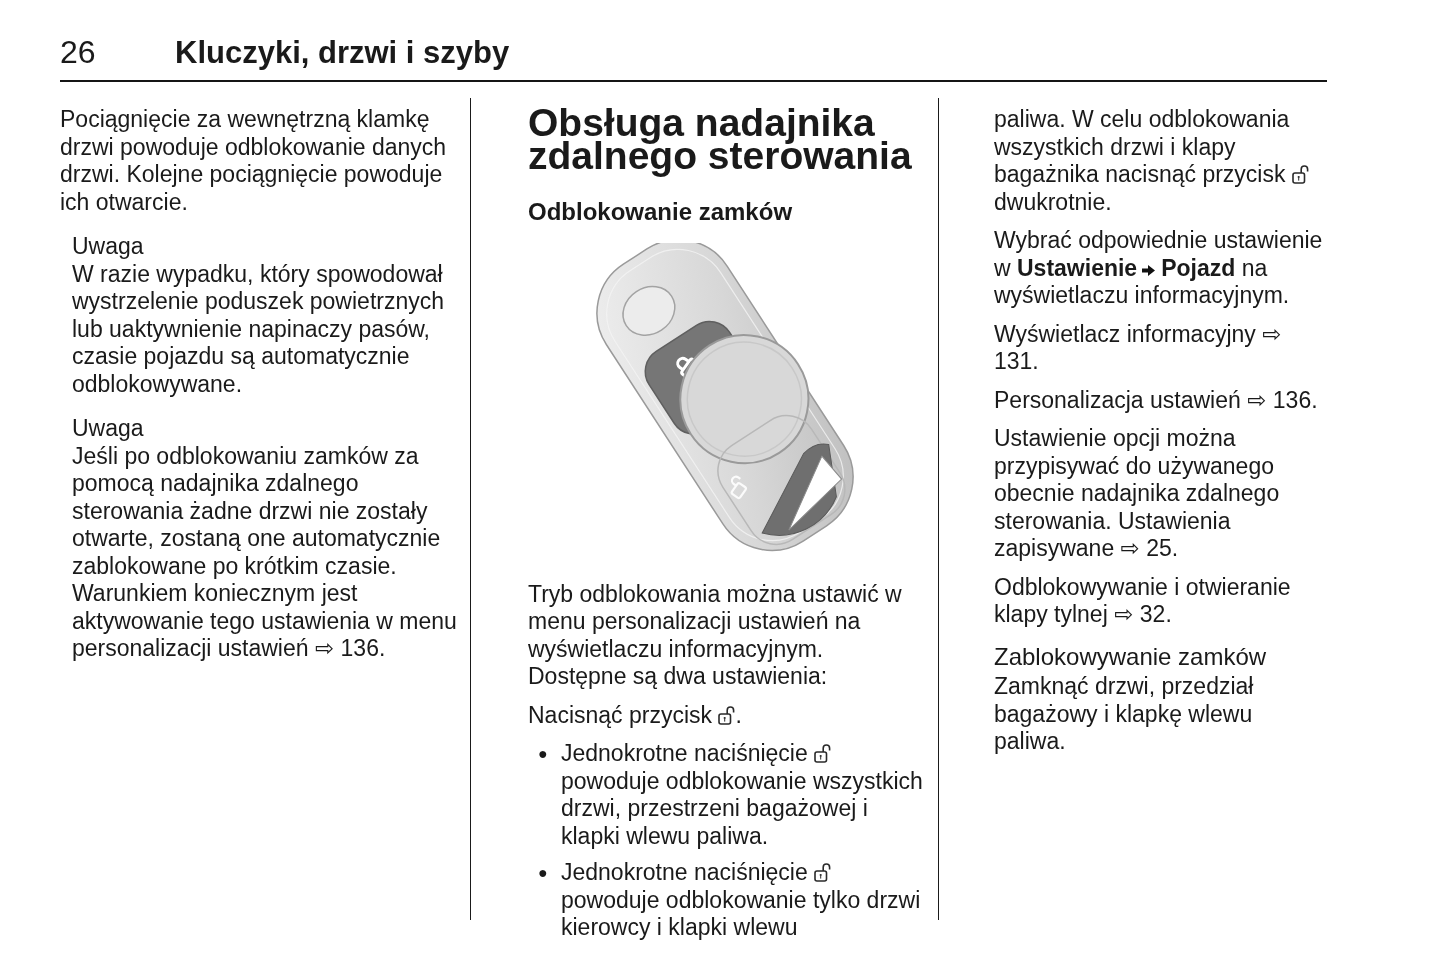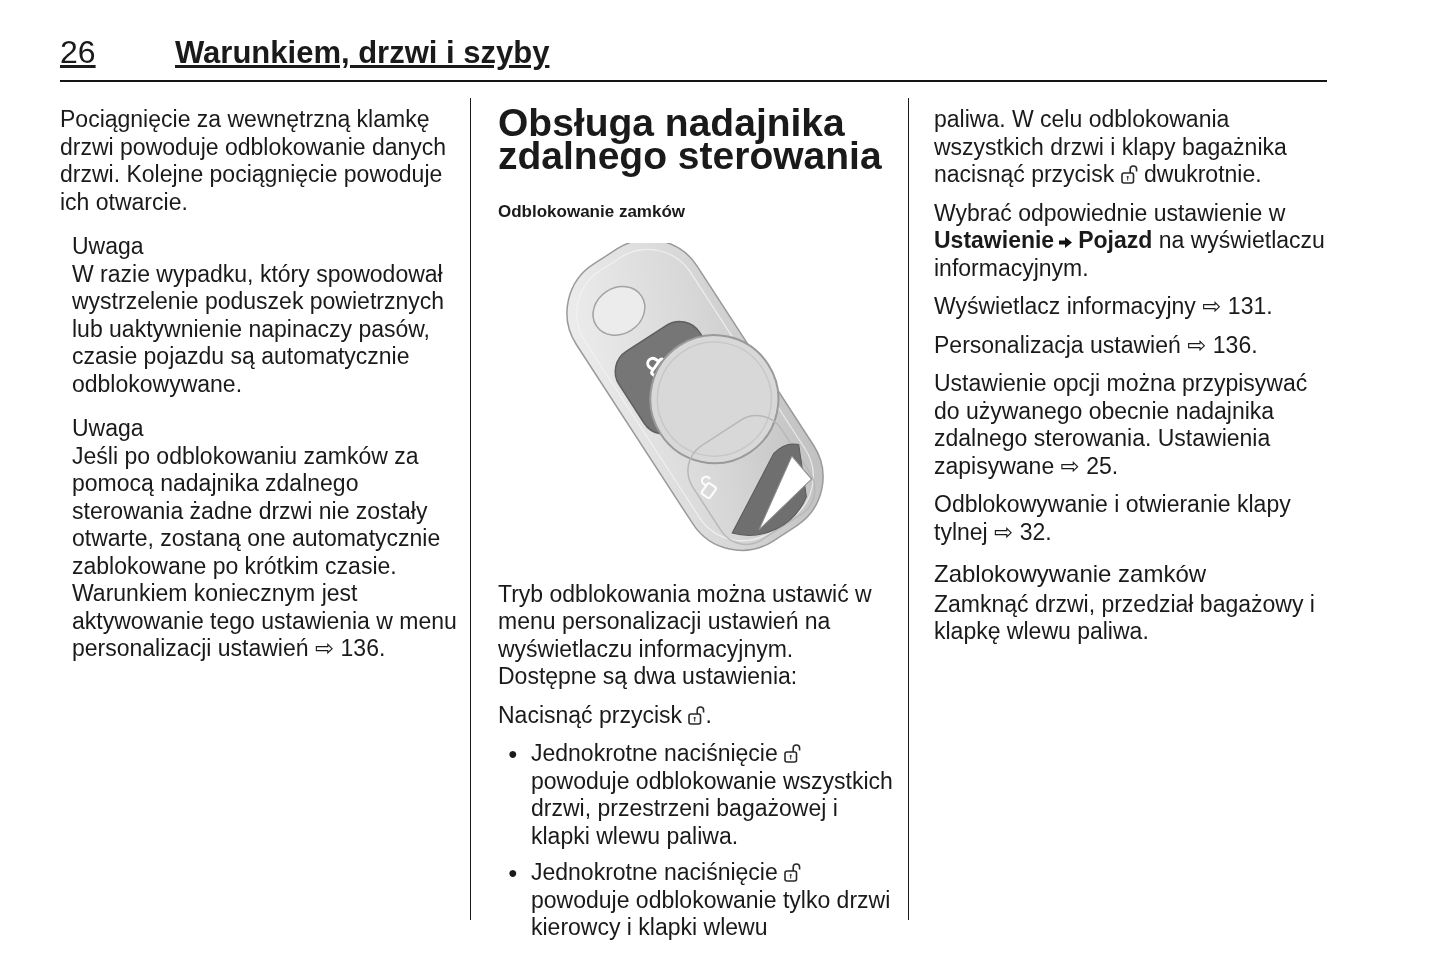--- a/index.html
+++ b/index.html
@@ -1,35 +1,35 @@
 <!DOCTYPE html>
 <html><head>
 <meta charset="utf-8">
 <style>
   * { margin:0; padding:0; box-sizing:border-box; }
   html,body { width:1445px; height:965px; background:#ffffff; overflow:hidden; }
   body { font-family:"Liberation Sans","DejaVu Sans",sans-serif; color:#1a1a1a; }
   .page { padding:34px 118px 0 60px; }
 
-  .pagehead { display:flex; align-items:baseline; border-bottom:2px solid #151515; padding-bottom:9px;text-decoration:underline; }
+  .pagehead { display:flex; align-items:baseline; border-bottom:2px solid #151515; padding-bottom:9px; }
   .page-num { font-size:32px; width:115px; flex:0 0 115px; }
   .chapter  { font-size:31px; font-weight:bold; }
 
-  .columns { display:flex; margin-top:16px; height:822px; }
+  .columns { display:flex; margin-top:16px; height:822px;gap:30px; }
   .col { font-size:23px; line-height:27.5px; padding-top:8px; }
   .col p { margin:0 0 11px; }
   .col1 { flex:0 0 411px; padding-right:12px; border-right:1.5px solid #1a1a1a; }
   .col2 { flex:0 0 438px; padding-left:27px; padding-right:12px; border-right:1.5px solid #1a1a1a; }
   .col3 { flex:1; padding-left:25px; }
 
   .note { margin:17px 0 17px 12px; }
   .note-title { font-weight:normal; }
 
   .h1 { font-size:39px; line-height:33px; font-weight:bold; margin:0 0 25px; }
-  .h2 { font-size:17px; line-height:29px; font-weight:bold; margin:0 0 15px; }
+  .h2 { font-size:24px; line-height:29px; font-weight:bold; margin:0 0 15px; }
   .h3 { font-size:24px; font-weight:normal; margin:14px 0 3px; }
 
   .figure { width:390px; height:318px; margin:2px 0 13px; }
 
   .bullet { display:flex; margin:0 0 9px; }
   .bullet-marker { flex:0 0 33px; padding-left:10px; font-size:16px; line-height:27.5px; }
   .bullet-text { flex:1; }
 
   .cont { margin-left:44px; }
   .b { font-weight:bold; }
@@ -37,21 +37,21 @@
   .inline-icon { display:inline-block; vertical-align:-3px; }
   .menu-arrow { display:inline-block; vertical-align:-1px; margin:0 5px; }
 </style>
 </head>
 <body>
 
 <div class="page">
 
   <div class="pagehead">
     <div class="page-num">26</div>
-    <div class="chapter">Warunkiem, drzwi i szyby</div>
+    <div class="chapter">Kluczyki, drzwi i szyby</div>
   </div>
 
   <div class="columns">
 
     <div class="col col1">
       <p>Pociągnięcie za wewnętrzną klamkę drzwi powoduje odblokowanie danych drzwi. Kolejne pociągnięcie powoduje ich otwarcie.</p>
 
       <div class="note">
         <div class="note-title">Uwaga</div>
         <div>W razie wypadku, który spowodował wystrzelenie poduszek powietrznych lub uaktywnienie napinaczy pasów, czasie pojazdu są automatycznie odblokowywane.</div>

